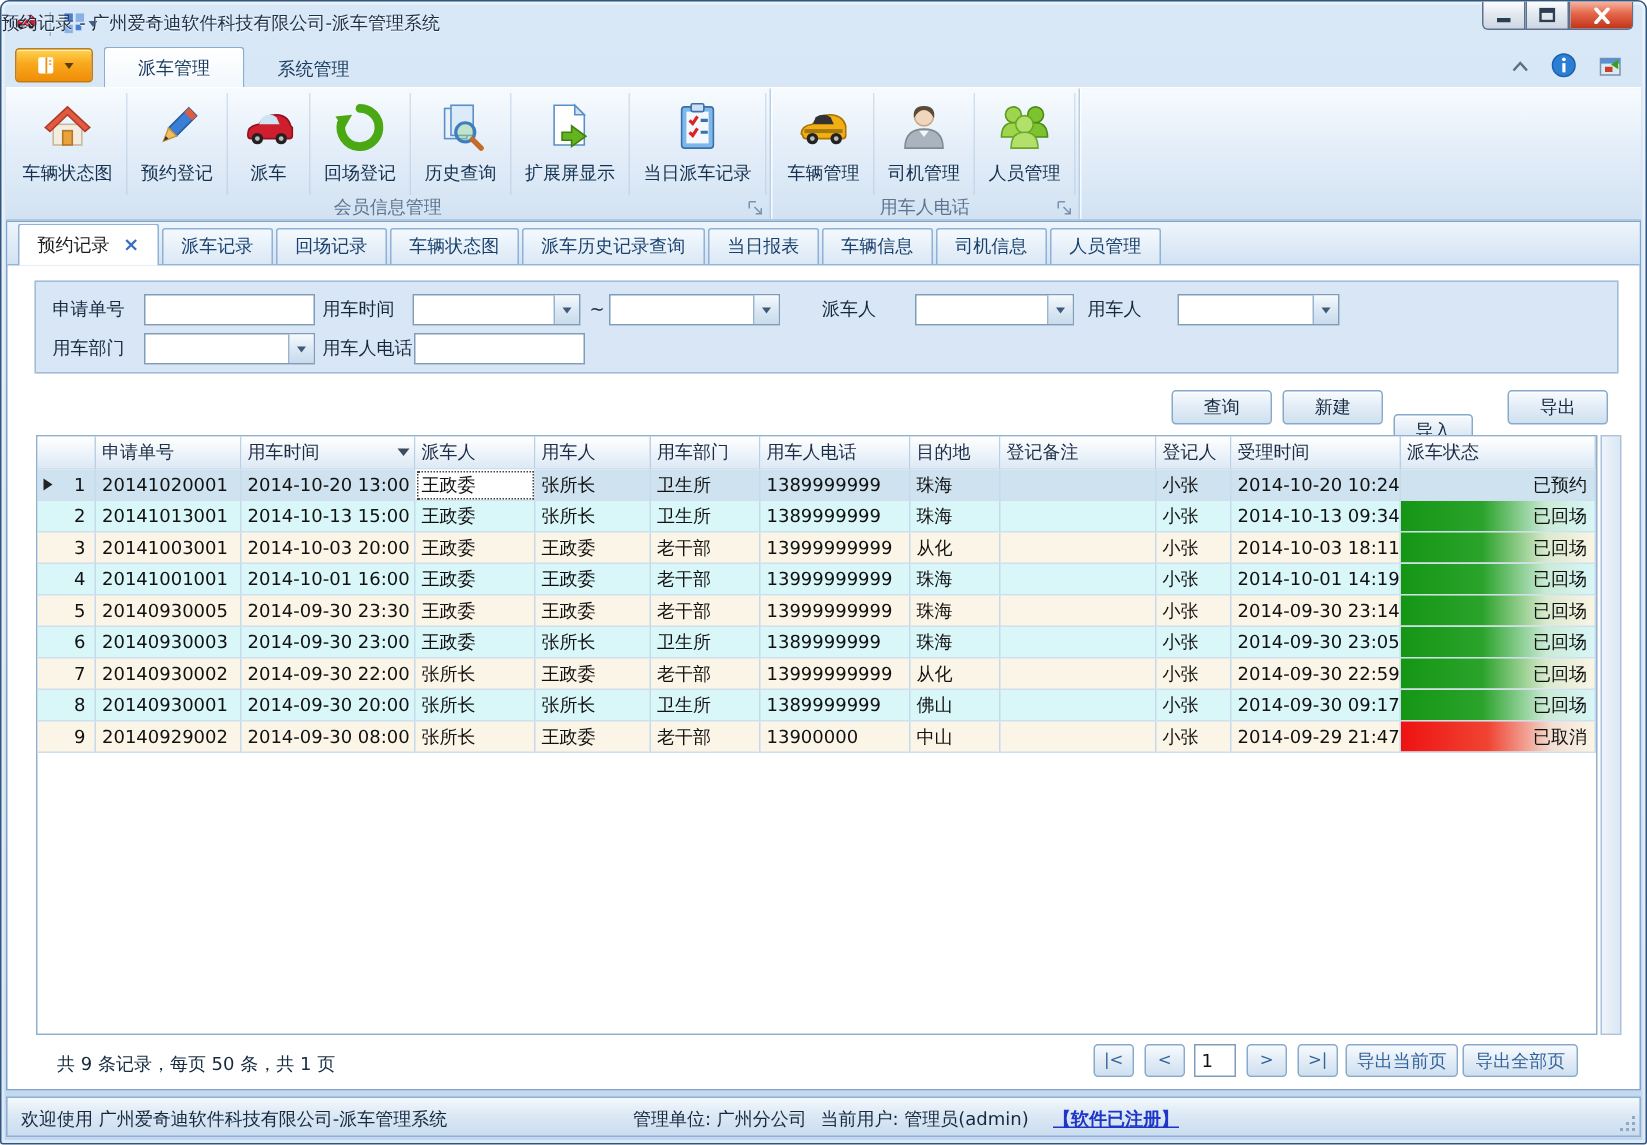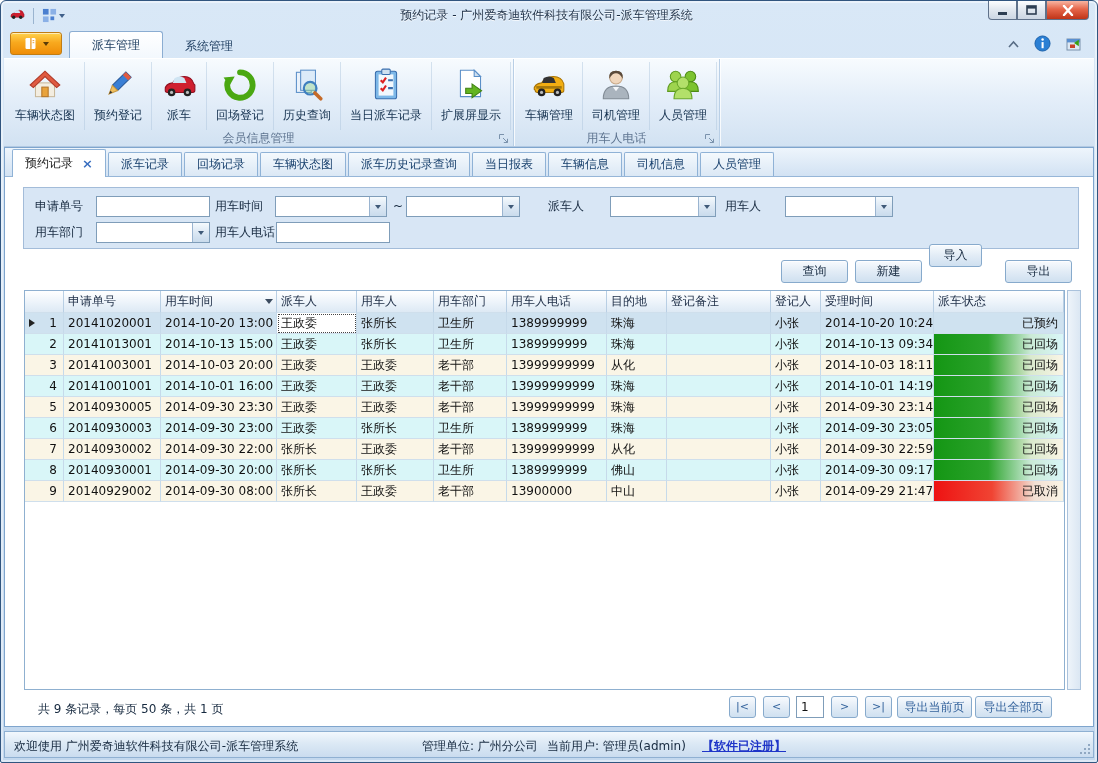--- a/index.html
+++ b/index.html
@@ -7,21 +7,21 @@
     font-family:"DejaVu Sans","Liberation Sans",sans-serif; font-size:12px; }
   .window { position:absolute; inset:0; background:linear-gradient(#d9e8f7,#c3d8ee);
     border:1px solid #31557f; border-radius:6px 6px 2px 2px; overflow:hidden;
     box-shadow:inset 0 0 0 2px rgba(255,255,255,.45); }
 
   
   .titlebar { position:absolute; top:0; left:0; right:0; height:28px; }
   .qat { position:absolute; left:8px; top:5px; display:flex; align-items:center; gap:6px; }
   .qat-sep { width:1px; height:16px; background:#9ab4d0; margin:0 2px; }
   .caret { width:0; height:0; border-left:3.5px solid transparent; border-right:3.5px solid transparent; border-top:4px solid #40608a; margin-left:2px; }
-  .title-text { position:absolute; top:6px; left:0; right:5px; text-align:center; color:#1d2f46;
+  .title-text { position:absolute; top:6px; left:0; right:5px; text-align:left; color:#1d2f46;
     text-shadow:0 1px 0 rgba(255,255,255,.85); }
   .win-controls { position:absolute; top:0; right:8px; display:flex; }
   .wbtn { width:29px; height:19px; border:1px solid #5f718a; border-top:none; display:flex; align-items:center; justify-content:center;
     background:linear-gradient(#fdfeff,#e3e9f0 45%,#ccd6e3); }
   .wbtn:first-child { border-radius:0 0 0 4px; }
   .wbtn-close { width:43px; border-radius:0 0 4px 0;
     background:linear-gradient(#f7b5a2,#e5664a 45%,#c03418); }
 
   
   .tabstrip { position:absolute; top:28px; left:0; right:0; height:29px; }
@@ -243,37 +243,37 @@
           <span class="ricon"><svg width="36" height="36" viewBox="0 0 34 34">
               <rect x="7" y="5" width="14" height="19" fill="#eaf2fb" stroke="#5b8fc8"></rect>
               <rect x="11" y="3" width="14" height="19" fill="#dcebf9" stroke="#5b8fc8"></rect>
               <circle cx="20" cy="20" r="6" fill="rgba(150,215,130,.4)" stroke="#3f7fbf" stroke-width="2"></circle>
               <line x1="24.5" y1="24.5" x2="30" y2="30" stroke="#c56a28" stroke-width="3.4" stroke-linecap="round"></line>
             </svg></span>
           <span class="rlabel">历史查询</span>
         </div>
         <div class="rbtn">
           <span class="ricon"><svg width="36" height="36" viewBox="0 0 34 34">
+              <path d="M7 3 h13 l6 6 v19 h-19 Z" fill="#fff" stroke="#5b8fc8"></path>
+              <path d="M20 3 l6 6 h-6 Z" fill="#cfe0f0" stroke="#5b8fc8"></path>
+              <path d="M12 20 h6 v-4 l9 6.5 -9 6.5 v-4 h-6 Z" fill="#63b41f" stroke="#3f8012"></path>
+            </svg></span>
+          <span class="rlabel">扩展屏显示</span>
+        </div>
+        <div class="rbtn">
+          <span class="ricon"><svg width="36" height="36" viewBox="0 0 34 34">
               <rect x="7" y="4" width="20" height="26" rx="2" fill="#7db8e8" stroke="#3a6fae"></rect>
               <rect x="10" y="7" width="14" height="20" fill="#f2f8fd"></rect>
               <rect x="13" y="2" width="8" height="5" rx="1" fill="#cfe0f0" stroke="#3a6fae"></rect>
               <path d="M12 12.5 l2 2 3 -4.5" stroke="#d22" stroke-width="2" fill="none"></path>
               <line x1="19" y1="12.5" x2="23.5" y2="12.5" stroke="#3a6fae" stroke-width="2"></line>
               <path d="M12 20 l2 2 3 -4.5" stroke="#d22" stroke-width="2" fill="none"></path>
               <line x1="19" y1="20" x2="23.5" y2="20" stroke="#3a6fae" stroke-width="2"></line>
             </svg></span>
           <span class="rlabel">当日派车记录</span>
-        </div>
-        <div class="rbtn">
-          <span class="ricon"><svg width="36" height="36" viewBox="0 0 34 34">
-              <path d="M7 3 h13 l6 6 v19 h-19 Z" fill="#fff" stroke="#5b8fc8"></path>
-              <path d="M20 3 l6 6 h-6 Z" fill="#cfe0f0" stroke="#5b8fc8"></path>
-              <path d="M12 20 h6 v-4 l9 6.5 -9 6.5 v-4 h-6 Z" fill="#63b41f" stroke="#3f8012"></path>
-            </svg></span>
-          <span class="rlabel">扩展屏显示</span>
         </div>
         <div class="rgroup-label">会员信息管理</div>
         <span class="launcher"><svg width="11" height="11" viewBox="0 0 11 11">
             <path d="M1.5 1.5 H6 M1.5 1.5 V6" stroke="#7a92ac" fill="none"></path>
             <path d="M5 5 L9.5 9.5 M9.5 5.8 V9.5 H5.8" stroke="#7a92ac" fill="none"></path>
           </svg></span>
       </div>
       <div class="rgroup">
         <div class="rbtn">
           <span class="ricon"><svg width="36" height="36" viewBox="0 0 34 34">
@@ -379,21 +379,21 @@
           <span class="dd">
             <span class="caret"></span>
           </span>
         </span>
       <span class="fl" style="left:191px; top:34px;">用车人电话</span>
       <span class="ftext" style="left:252px; top:34px; width:114px;"></span>
     </div>
 
     <div class="btn" style="left:776px; top:112px; width:67px;">查询</div>
     <div class="btn" style="left:850px; top:112px; width:67px;">新建</div>
-    <div class="btn" style="left:924px; top:96px; width:53px;">导入</div>
+    <div class="btn" style="left:924px; top:128px; width:53px;">导入</div>
     <div class="btn" style="left:1000px; top:112px; width:67px;">导出</div>
 
     <div class="grid" id="grid">
         <div class="grow ghead">
           <div class="gcell" style="width: 39px;"></div>
           <div class="gcell" style="width: 97px;">
             <span>申请单号</span>
           </div>
           <div class="gcell" style="width: 116px;">
             <span>用车时间</span>

